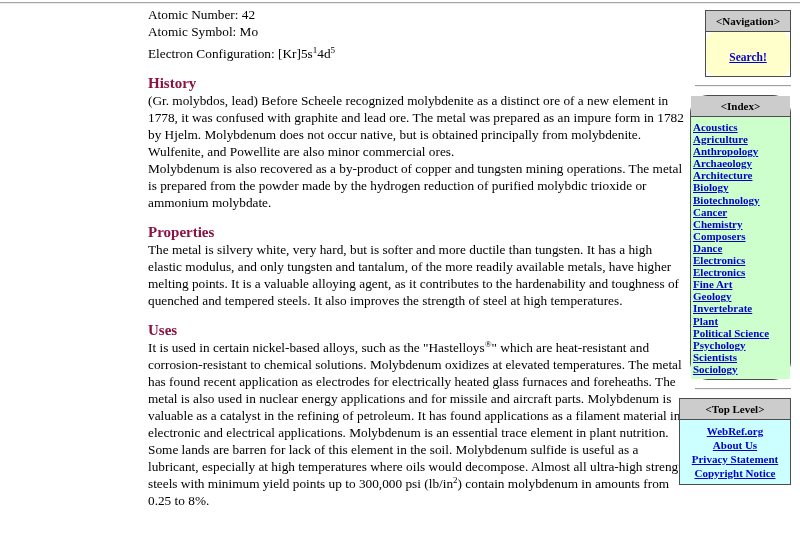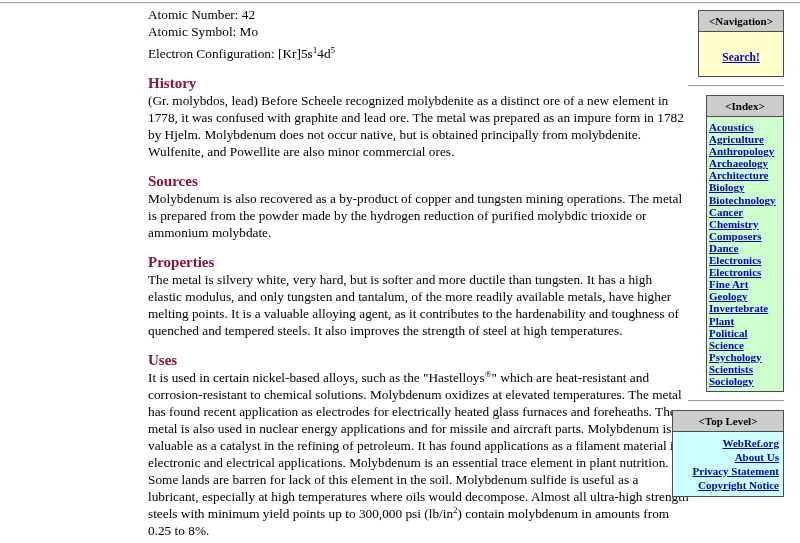--- a/index.html
+++ b/index.html
@@ -19,39 +19,39 @@
   .fact b{font-weight:normal;}
   .econfig{margin-top:5px;}
   sup{font-size:0.68em;line-height:0;}
   h3{
     font-size:15px;line-height:17px;font-weight:bold;
     color:#8a1244;margin:13px 0 0 0;
   }
   p{margin:0;line-height:17px;}
   
   .sidebar{
-    position:absolute;top:10px;right:16px;width:97px;
+    position:absolute;top:10px;right:9px;width:97px;
     display:flex;flex-direction:column;align-items:flex-end;
   }
   .sbox{border:1px solid #4d4d4d;background:#fff;box-sizing:border-box;}
   .sbox-header{
     background:#cccccc;border-bottom:1px solid #4d4d4d;
     text-align:center;font-weight:bold;font-size:11px;line-height:12px;
     padding:4px 2px;
   }
   .nav-box{width:86px;}
-  .nav-body{background:#ffffcc;text-align:center;padding:15px 3px 11px 3px;}
+  .nav-body{background:#ffffcc;text-align:center;padding:15px 3px 11px 3px;border-radius:9px;}
   .nav-body a{font-size:11.5px;font-weight:bold;color:#0000cc;text-decoration:underline;cursor:pointer;}
   .side-rule{width:96px;border:none;border-top:1px solid #a0a0a0;border-bottom:1px solid #f0f0f0;margin:8px 0;}
-  .index-box{width:78px;}
+  .index-box{width:101px;border-radius:18px;}
   .index-body{background:#ccffcc;text-align:left;padding:4px 4px 4px 2px;}
   .index-body a{display:block;font-size:11px;font-weight:bold;line-height:12.1px;color:#0000cc;text-decoration:underline;cursor:pointer;}
   .top-box{width:112px;}
   .top-body{background:#ccffff;text-align:right;padding:4px 4px;}
-  .top-body a{display:block;font-size:11px;font-weight:bold;line-height:14px;color:#0000cc;text-decoration:underline;cursor:pointer;}
+  .top-body a{display:block;font-size:11px;font-weight:bold;line-height:14px;color:#0000cc;text-decoration:underline;cursor:pointer;text-align:center;}
 </style>
 </head>
 <body>
 
 <div class="top-rule"></div>
 
 <div class="main">
 
   <div class="fact">
     <b>Atomic Number:</b>
@@ -62,21 +62,20 @@
     <span>Mo</span>
   </div>
   <div class="fact econfig">
     <b>Electron Configuration:</b>
     <span><span>[Kr]5s</span><sup>1</sup><span>4d</span><sup>5</sup></span>
   </div>
 
   <h3>History</h3>
   <p>(Gr. molybdos, lead) Before Scheele recognized molybdenite as a distinct ore of a new element in 1778, it was confused with graphite and lead ore. The metal was prepared as an impure form in 1782 by Hjelm. Molybdenum does not occur native, but is obtained principally from molybdenite. Wulfenite, and Powellite are also minor commercial ores.</p>
 
-  <h3>Sources</h3>
   <p>Molybdenum is also recovered as a by-product of copper and tungsten mining operations. The metal is prepared from the powder made by the hydrogen reduction of purified molybdic trioxide or ammonium molybdate.</p>
 
   <h3>Properties</h3>
   <p>The metal is silvery white, very hard, but is softer and more ductile than tungsten. It has a high elastic modulus, and only tungsten and tantalum, of the more readily available metals, have higher melting points. It is a valuable alloying agent, as it contributes to the hardenability and toughness of quenched and tempered steels. It also improves the strength of steel at high temperatures.</p>
 
   <h3>Uses</h3>
   <p><span>It is used in certain nickel-based alloys, such as the "Hastelloys</span><sup>®</sup><span>" which are heat-resistant and corrosion-resistant to chemical solutions. Molybdenum oxidizes at elevated temperatures. The metal has found recent application as electrodes for electrically heated glass furnaces and foreheaths. The metal is also used in nuclear energy applications and for missile and aircraft parts. Molybdenum is valuable as a catalyst in the refining of petroleum. It has found applications as a filament material in electronic and electrical applications. Molybdenum is an essential trace element in plant nutrition. Some lands are barren for lack of this element in the soil. Molybdenum sulfide is useful as a lubricant, especially at high temperatures where oils would decompose. Almost all ultra-high strength steels with minimum yield points up to 300,000 psi (lb/in</span><sup>2</sup><span>) contain molybdenum in amounts from 0.25 to 8%.</span></p>
 
 </div>
 

